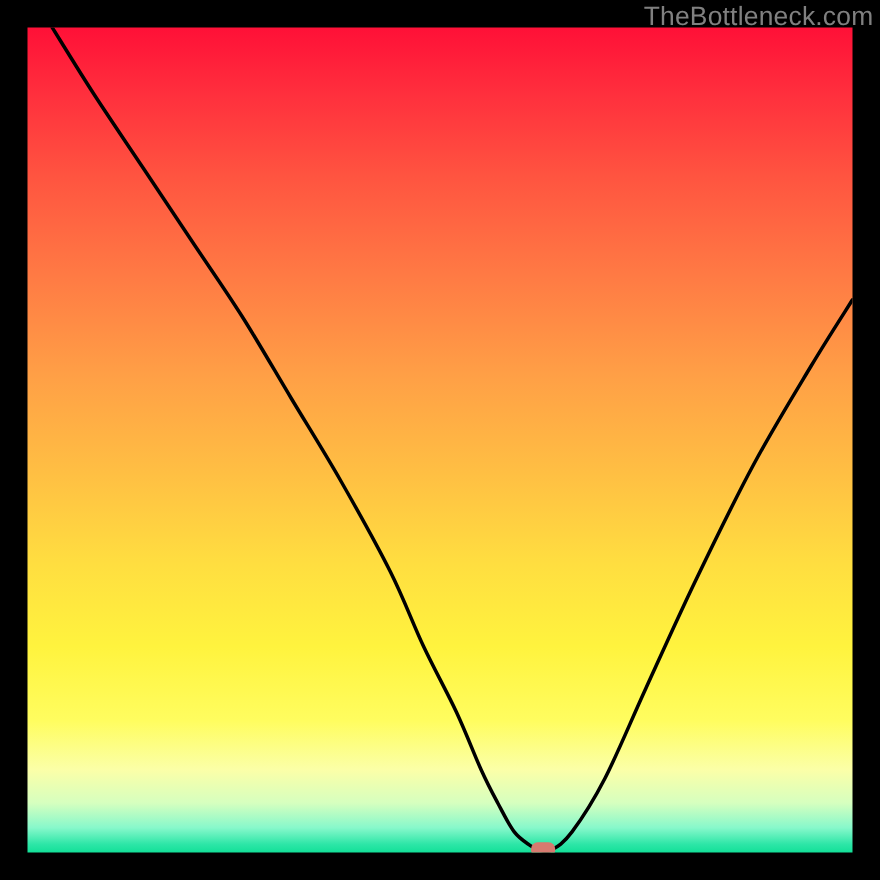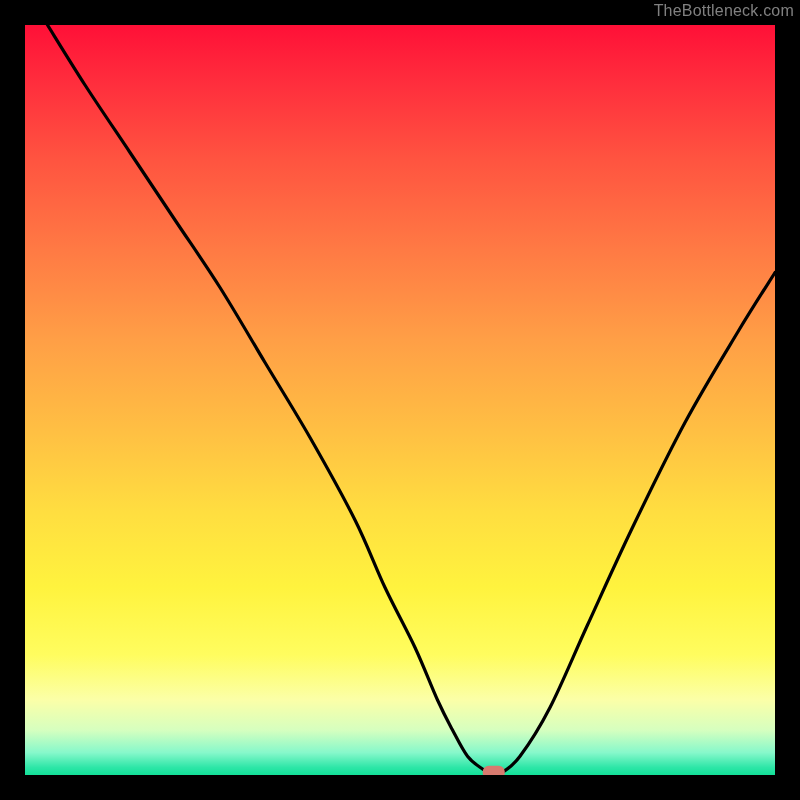--- a/index.html
+++ b/index.html
@@ -56,21 +56,21 @@
   }
   .marker {
     fill: #d77a6f;
     stroke: none;
   }
   .watermark {
     position: absolute;
     top: 2px;
     right: 6px;
     color: #808080;
-    font-size: 16px;
+    font-size: 24px;
     font-weight: 400;
     letter-spacing: 0.2px;
     user-select: none;
   }
 </style>
 </head>
 <body>
 
 <div class="stage">
 

